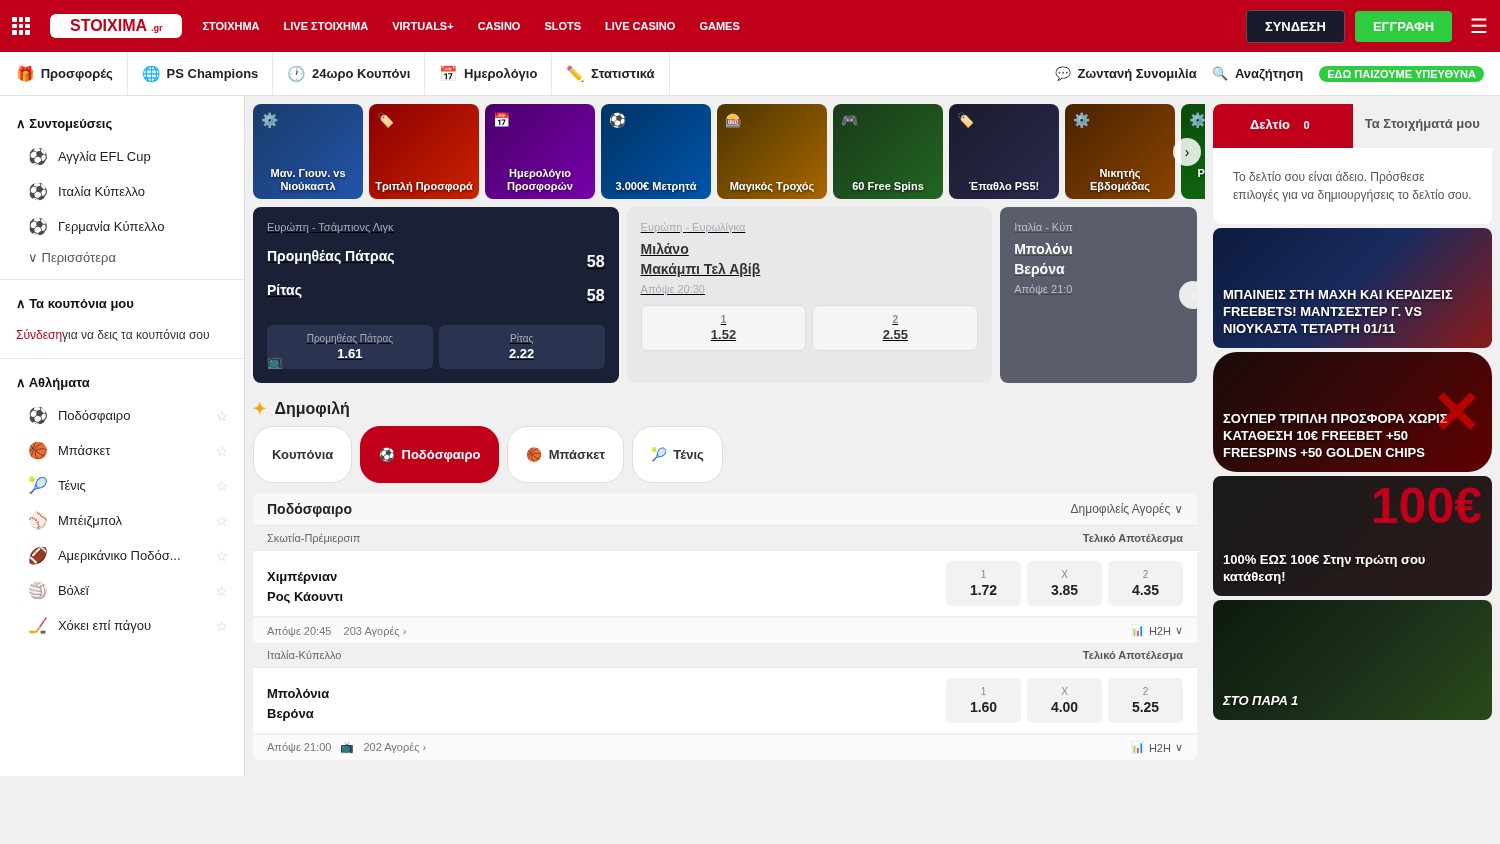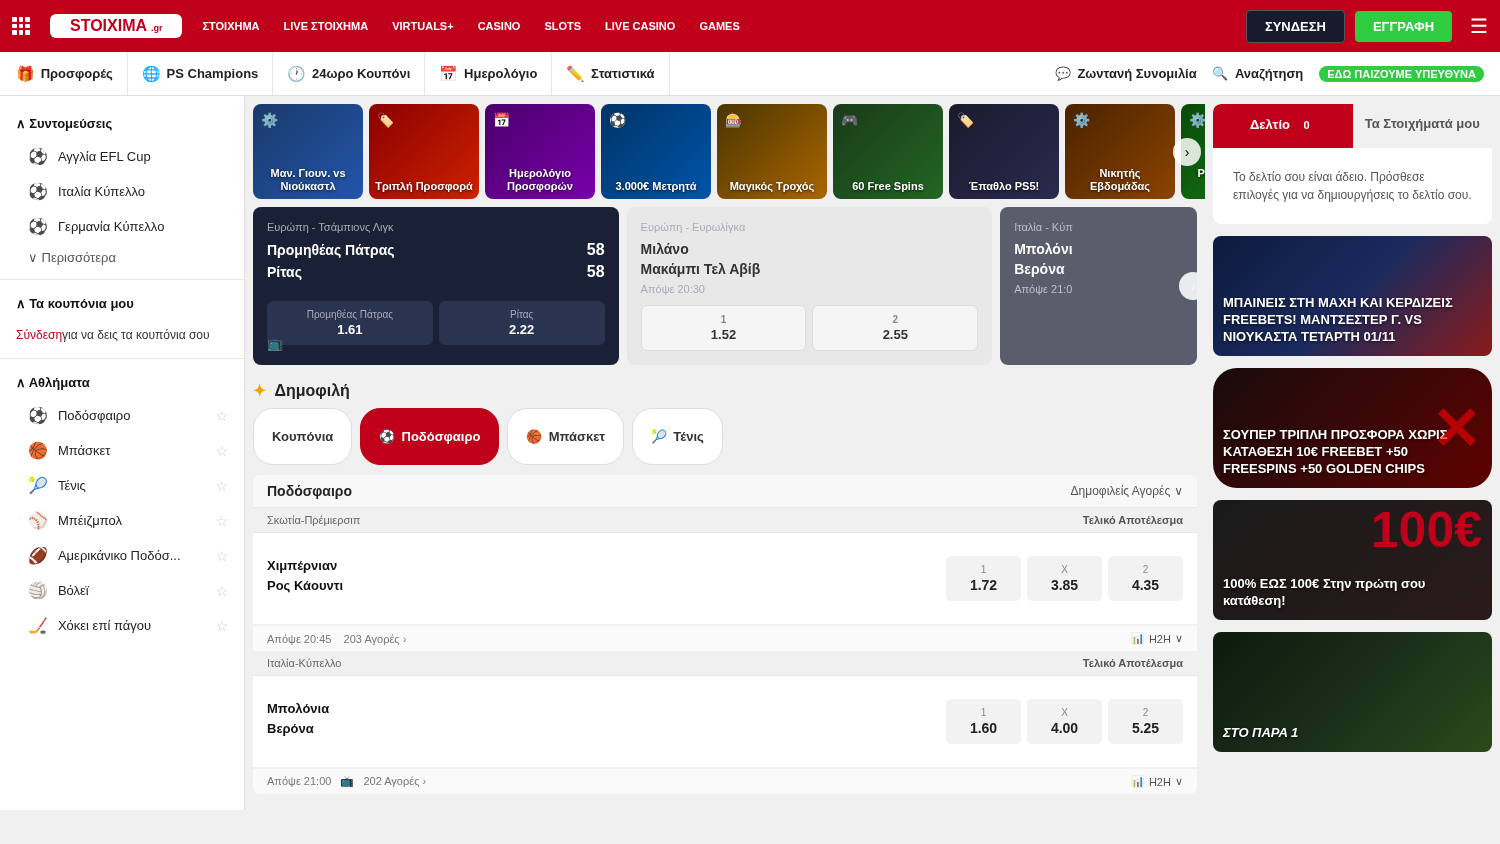--- a/index.html
+++ b/index.html
@@ -235,34 +235,35 @@
       align-items: center;
       justify-content: center;
       z-index: 10;
     }
 
     
     .live-matches {
       display: flex;
       gap: 8px;
       padding: 0 8px 8px;
+      text-decoration: underline;
     }
     .live-match-card {
       background: #1a2035;
       border-radius: 8px;
       padding: 14px;
       flex: 1;
       min-width: 0;
       color: #fff;
       position: relative;
     }
     .live-match-card.gray-card { background: #e8e8e8; color: #333; }
     .league-label { font-size: 11px; color: #aab; margin-bottom: 8px; }
     .team-row { display: flex; justify-content: space-between; align-items: center; font-weight: 700; font-size: 14px; margin-bottom: 4px; }
-    .team-score { font-size: 16px; font-weight: 900; }
+    .team-score { font-size: 16px; font-weight: 900; margin-top: 12px; }
     .live-time { font-size: 11px; color: #aab; margin-top: 6px; }
     .video-icon { position: absolute; bottom: 14px; left: 14px; color: #aab; font-size: 13px; }
 
     
     .odds-row {
       display: flex;
       gap: 6px;
       margin-top: 10px;
     }
     .odds-btn {
@@ -360,22 +361,22 @@
       border-bottom: 1px solid #e8e8e8;
     }
     .result-label {
       margin-left: auto;
       font-size: 11px;
       color: #555;
       font-weight: 600;
     }
     .match-row {
       display: flex;
-      align-items: flex-start;
-      padding: 23px 14px;
+      align-items: flex-end;
+      padding: 10px 14px;
       border-bottom: 1px solid #f0f0f0;
     }
     .match-teams { flex: 1; }
     .team-name { display: block; font-size: 13px; font-weight: 600; color: #111; line-height: 1.5; }
     .match-odds-group {
       display: flex;
       gap: 6px;
       margin-left: 16px;
     }
     .match-odd-btn {
@@ -404,21 +405,21 @@
     }
 
     
     .right-panel {
       width: 295px;
       min-width: 295px;
       background: #f0f0f0;
       padding: 8px;
       display: flex;
       flex-direction: column;
-      gap: 12px;
+      gap: 4px;
     }
     .betslip-card {
       background: #fff;
       border-radius: 8px;
       overflow: hidden;
     }
     .betslip-tabs {
       display: flex;
     }
     .betslip-tab {

